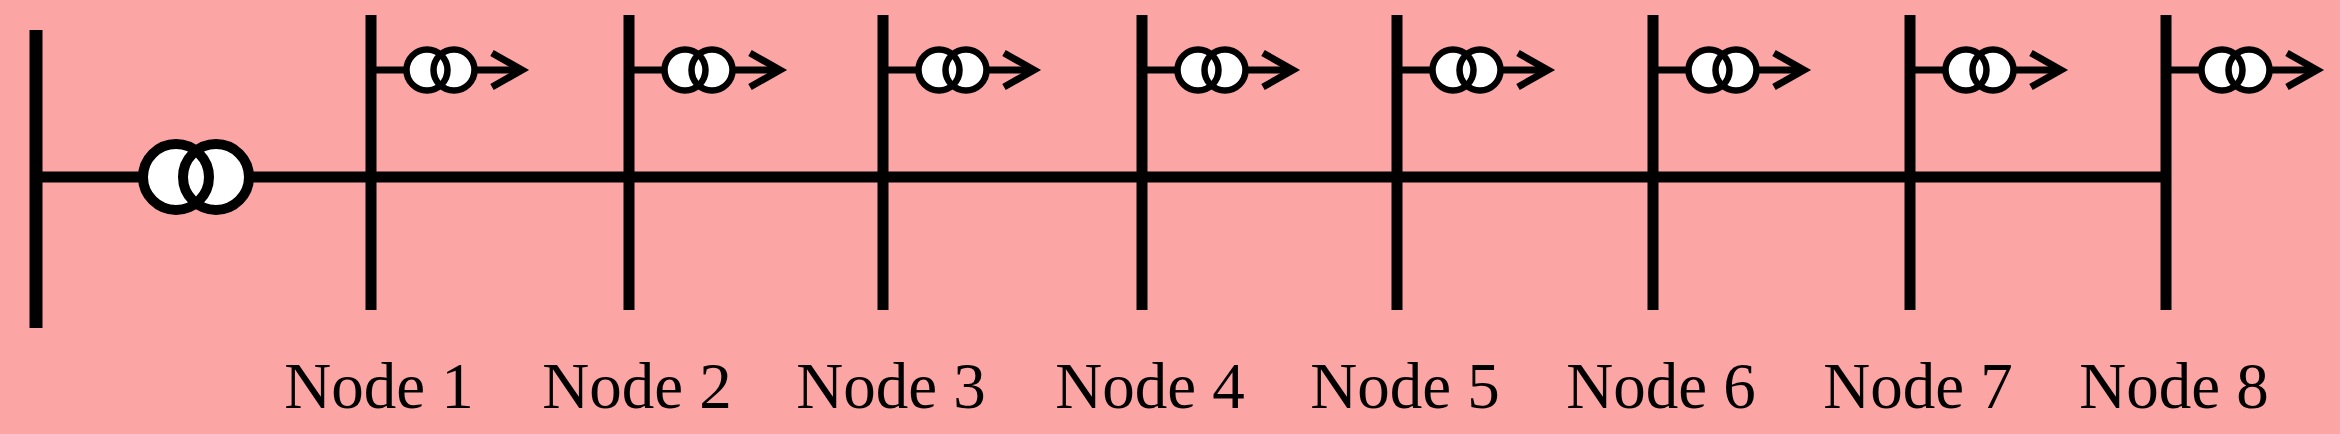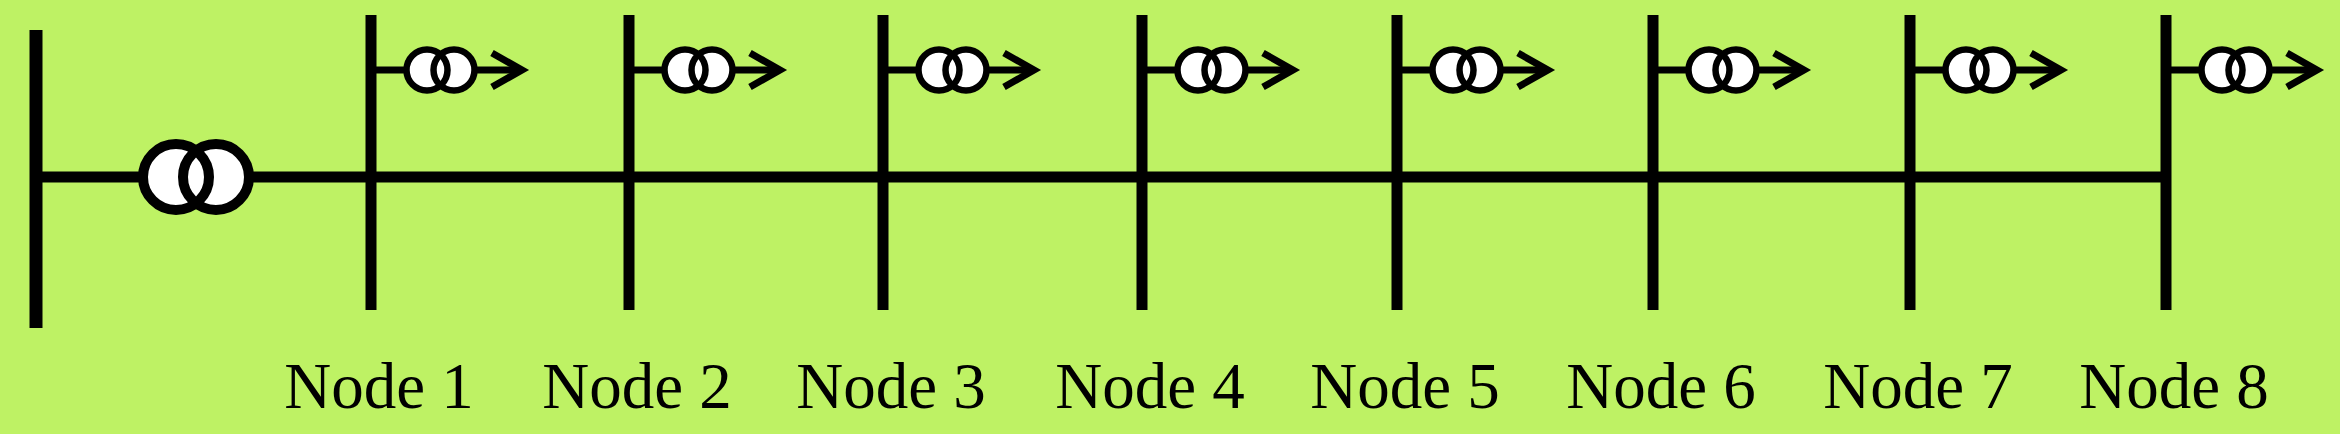--- a/index.html
+++ b/index.html
@@ -7,21 +7,21 @@
     padding: 0;
     background: #ffffff;
     width: 2340px;
     height: 434px;
     overflow: hidden;
   }
   .stage {
     position: relative;
     width: 2340px;
     height: 434px;
-    background: #bef264;
+    background: #fca5a5;
   }
   svg { display: block; }
   .node-label {
     font-family: "Liberation Serif", "DejaVu Serif", serif;
     font-weight: 400;
   }
 </style>
 </head>
 <body>
 

